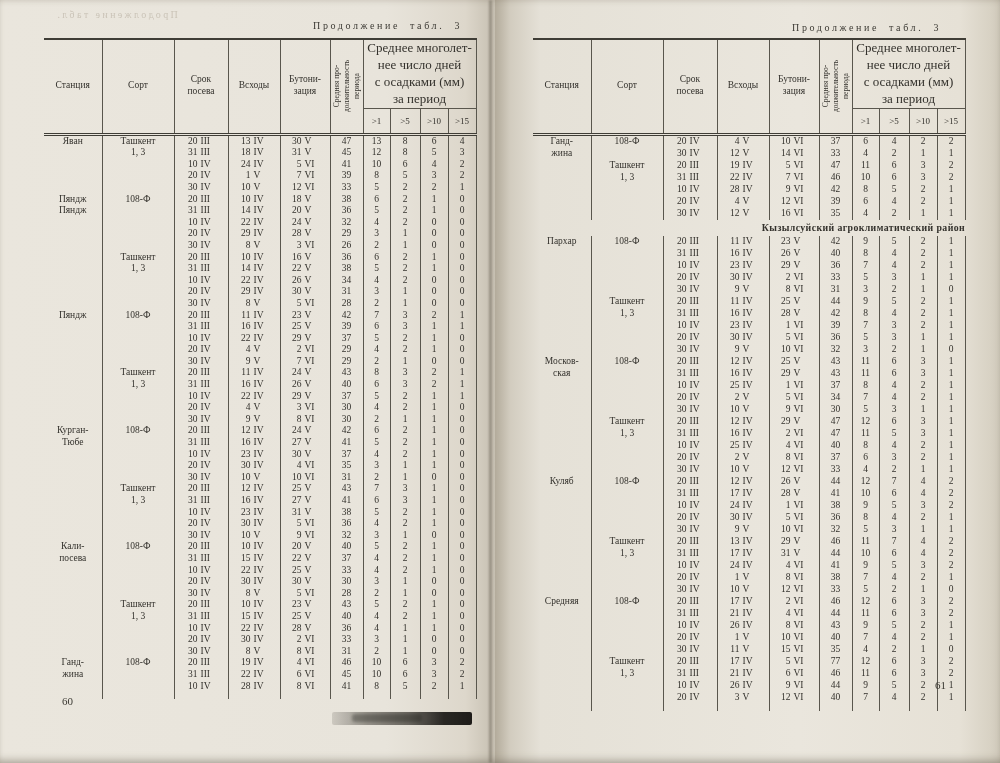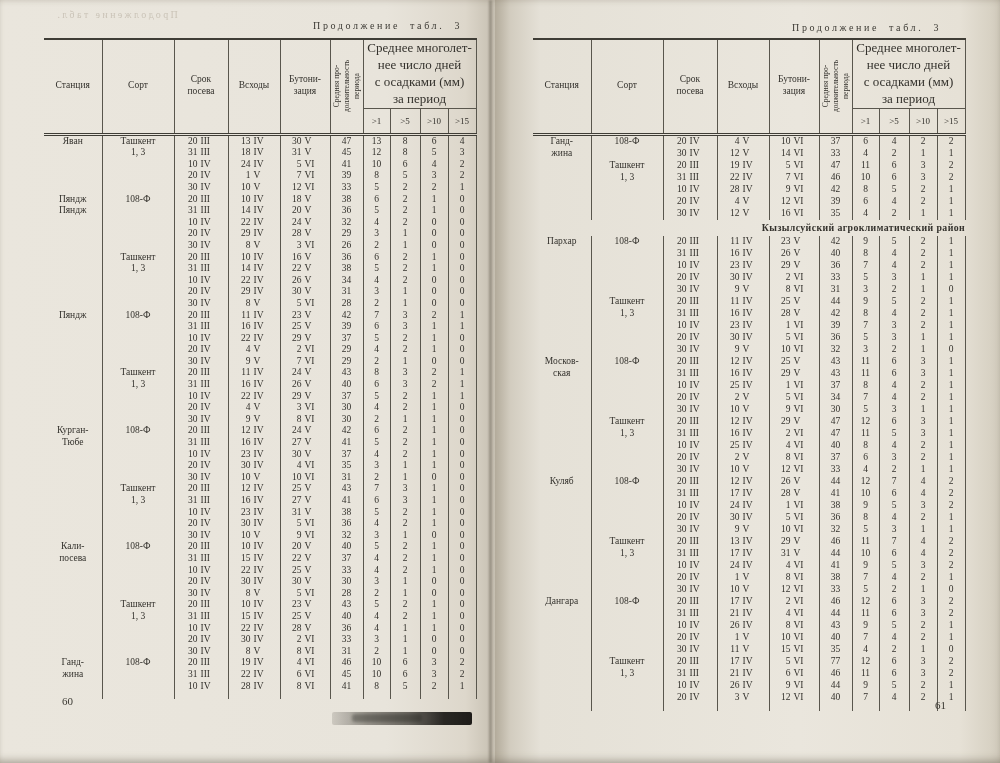--- a/index.html
+++ b/index.html
@@ -67,21 +67,21 @@
   .page-right tbody tr.data-row td{height:12px;}
   td.date .day{display:inline-block;width:13px;text-align:right;}
   td.date .rom{display:inline-block;width:17px;text-align:left;margin-left:3px;}
   tr.section-row td{
     font-weight:bold;font-size:9.8px;height:16px;text-align:right;
     border-right:none;letter-spacing:.4px;
   }
   tr.tick-row td{height:7px;}
   .pagenum{position:absolute;font-size:11px;color:#3c3a34;}
   .pagenum-left{left:62px;top:695px;}
-  .pagenum-right{left:440px;top:699px;}
+  .pagenum-right{left:440px;top:679px;}
   .smudge{
     position:absolute;left:332px;top:712px;width:140px;height:13px;border-radius:2px;
     background:linear-gradient(90deg,rgba(52,48,42,.15) 0%,rgba(48,44,38,.45) 25%,rgba(38,35,30,.65) 55%,rgba(25,23,20,.92) 80%,rgba(20,18,16,.95) 100%);
     filter:blur(.6px);
   }
   .smudge2{
     position:absolute;left:352px;top:714px;width:70px;height:8px;
     background:rgba(30,28,24,.35);filter:blur(1.5px);border-radius:3px;
   }
 </style>
@@ -1214,21 +1214,21 @@
             <td class="date"><span class="day">30</span><span class="rom">IV</span></td>
             <td class="date"><span class="day">10</span><span class="rom">V</span></td>
             <td class="date"><span class="day">12</span><span class="rom">VI</span></td>
             <td class="num">33</td>
             <td class="num">5</td>
             <td class="num">2</td>
             <td class="num">1</td>
             <td class="num">0</td>
           </tr>
           <tr class="data-row">
-            <td class="stn">Дангара</td>
+            <td class="stn">Средняя</td>
             <td class="srt">108-Ф</td>
             <td class="date"><span class="day">20</span><span class="rom">III</span></td>
             <td class="date"><span class="day">17</span><span class="rom">IV</span></td>
             <td class="date"><span class="day">2</span><span class="rom">VI</span></td>
             <td class="num">46</td>
             <td class="num">12</td>
             <td class="num">6</td>
             <td class="num">3</td>
             <td class="num">2</td>
           </tr>

